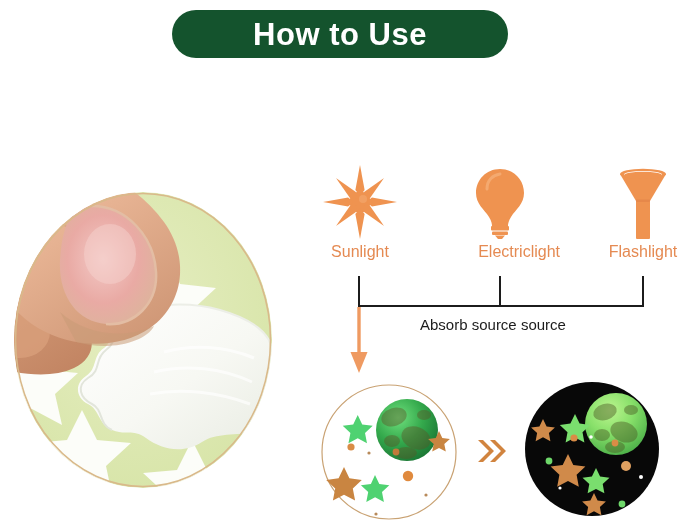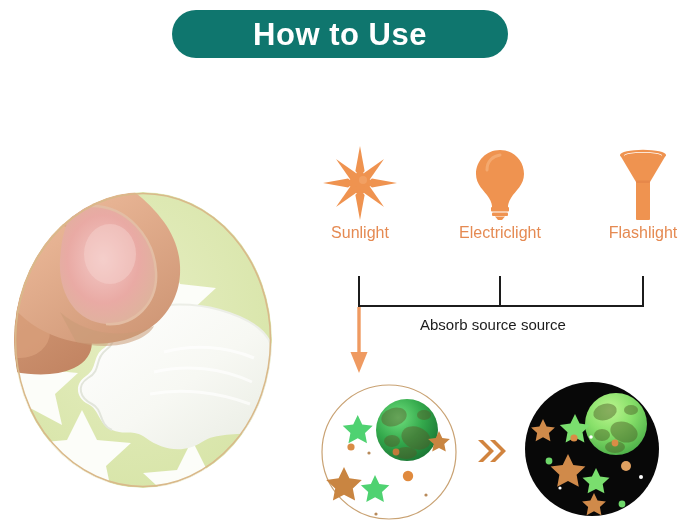--- a/index.html
+++ b/index.html
@@ -6,46 +6,46 @@
   body{
     width:679px;height:525px;background:#ffffff;overflow:hidden;
     font-family:"Liberation Sans", sans-serif;
     position:relative;
   }
   #root{position:absolute;inset:0;}
 
   
   .banner{
     position:absolute;left:172px;top:10px;width:336px;height:48px;
-    background:#0f766e;border-radius:24px;
+    background:#14532d;border-radius:24px;
     display:flex;align-items:center;justify-content:center;
   }
   .banner-text{
     color:#ffffff;font-size:31px;font-weight:bold;letter-spacing:.5px;
     font-family:"Liberation Sans", sans-serif;line-height:1;
   }
 
   
   .photo{
     position:absolute;left:14px;top:192px;width:258px;height:296px;
     border-radius:50%;overflow:hidden;
   }
   .photo svg{display:block;width:100%;height:100%;}
 
   
-  .sources{position:absolute;left:300px;top:148px;width:379px;height:110px;}
+  .sources{position:absolute;left:300px;top:167px;width:379px;height:110px;}
   .src{position:absolute;width:120px;text-align:center;}
   .src-icon{height:72px;display:flex;align-items:flex-end;justify-content:center;}
   .src-icon svg{display:block;}
   .src-label{
     margin-top:4px;color:#e58a52;font-size:16px;
     font-family:"Liberation Sans", sans-serif;white-space:nowrap;
   }
   #src-sun{left:0px;}
-  #src-bulb{left:140px;}
+  #src-bulb{left:140px;text-align:right;}
   #src-flash{left:283px;}
 
   
   .bracket{position:absolute;left:300px;top:268px;width:379px;height:46px;}
   .bracket svg{display:block;}
 
   
   .down-arrow{position:absolute;left:346px;top:305px;width:28px;height:70px;}
   .down-arrow svg{display:block;}
 

